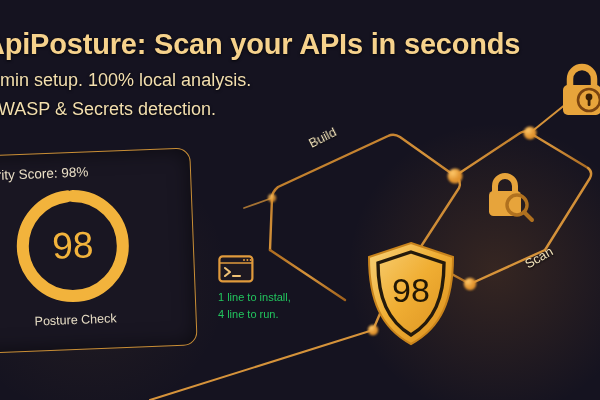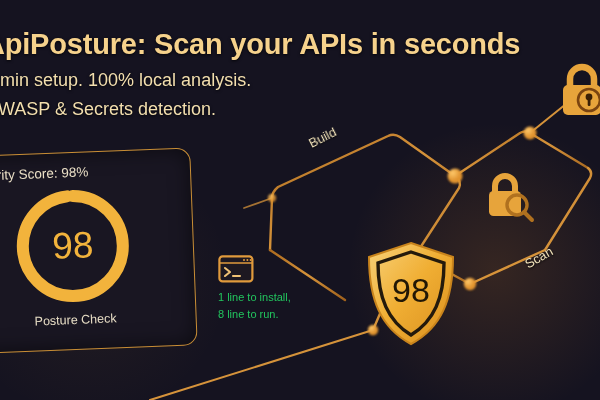--- a/index.html
+++ b/index.html
@@ -155,21 +155,21 @@
       <rect x="1.4" y="1.4" width="33" height="25" rx="3.2" fill="#1d1821" stroke="#e09a3c" stroke-width="2.2"></rect>
       <line x1="1.4" y1="8" x2="34.4" y2="8" stroke="#e09a3c" stroke-width="1.6"></line>
       <circle cx="26" cy="5" r="1" fill="#e09a3c"></circle>
       <circle cx="29.4" cy="5" r="1" fill="#e09a3c"></circle>
       <circle cx="32.6" cy="5" r="1" fill="#e09a3c"></circle>
       <path d="M7,13 L12,17 L7,21" fill="none" stroke="#f0c275" stroke-width="2.1" stroke-linecap="round" stroke-linejoin="round"></path>
       <line x1="15" y1="21" x2="22" y2="21" stroke="#f0c275" stroke-width="2.1" stroke-linecap="round"></line>
     </svg>
     <div id="term-text">
       <div>1 line to install,</div>
-      <div>8 line to run.</div>
+      <div>4 line to run.</div>
     </div>
   </div>
 
   <svg id="shield" viewBox="0 0 96 108" xmlns="http://www.w3.org/2000/svg">
     <defs>
       <linearGradient id="shieldGrad" x1="0" y1="0" x2="1" y2="1">
         <stop offset="0%" stop-color="#f8d27a"></stop>
         <stop offset="48%" stop-color="#f0ae33"></stop>
         <stop offset="100%" stop-color="#d98f1f"></stop>
       </linearGradient>

